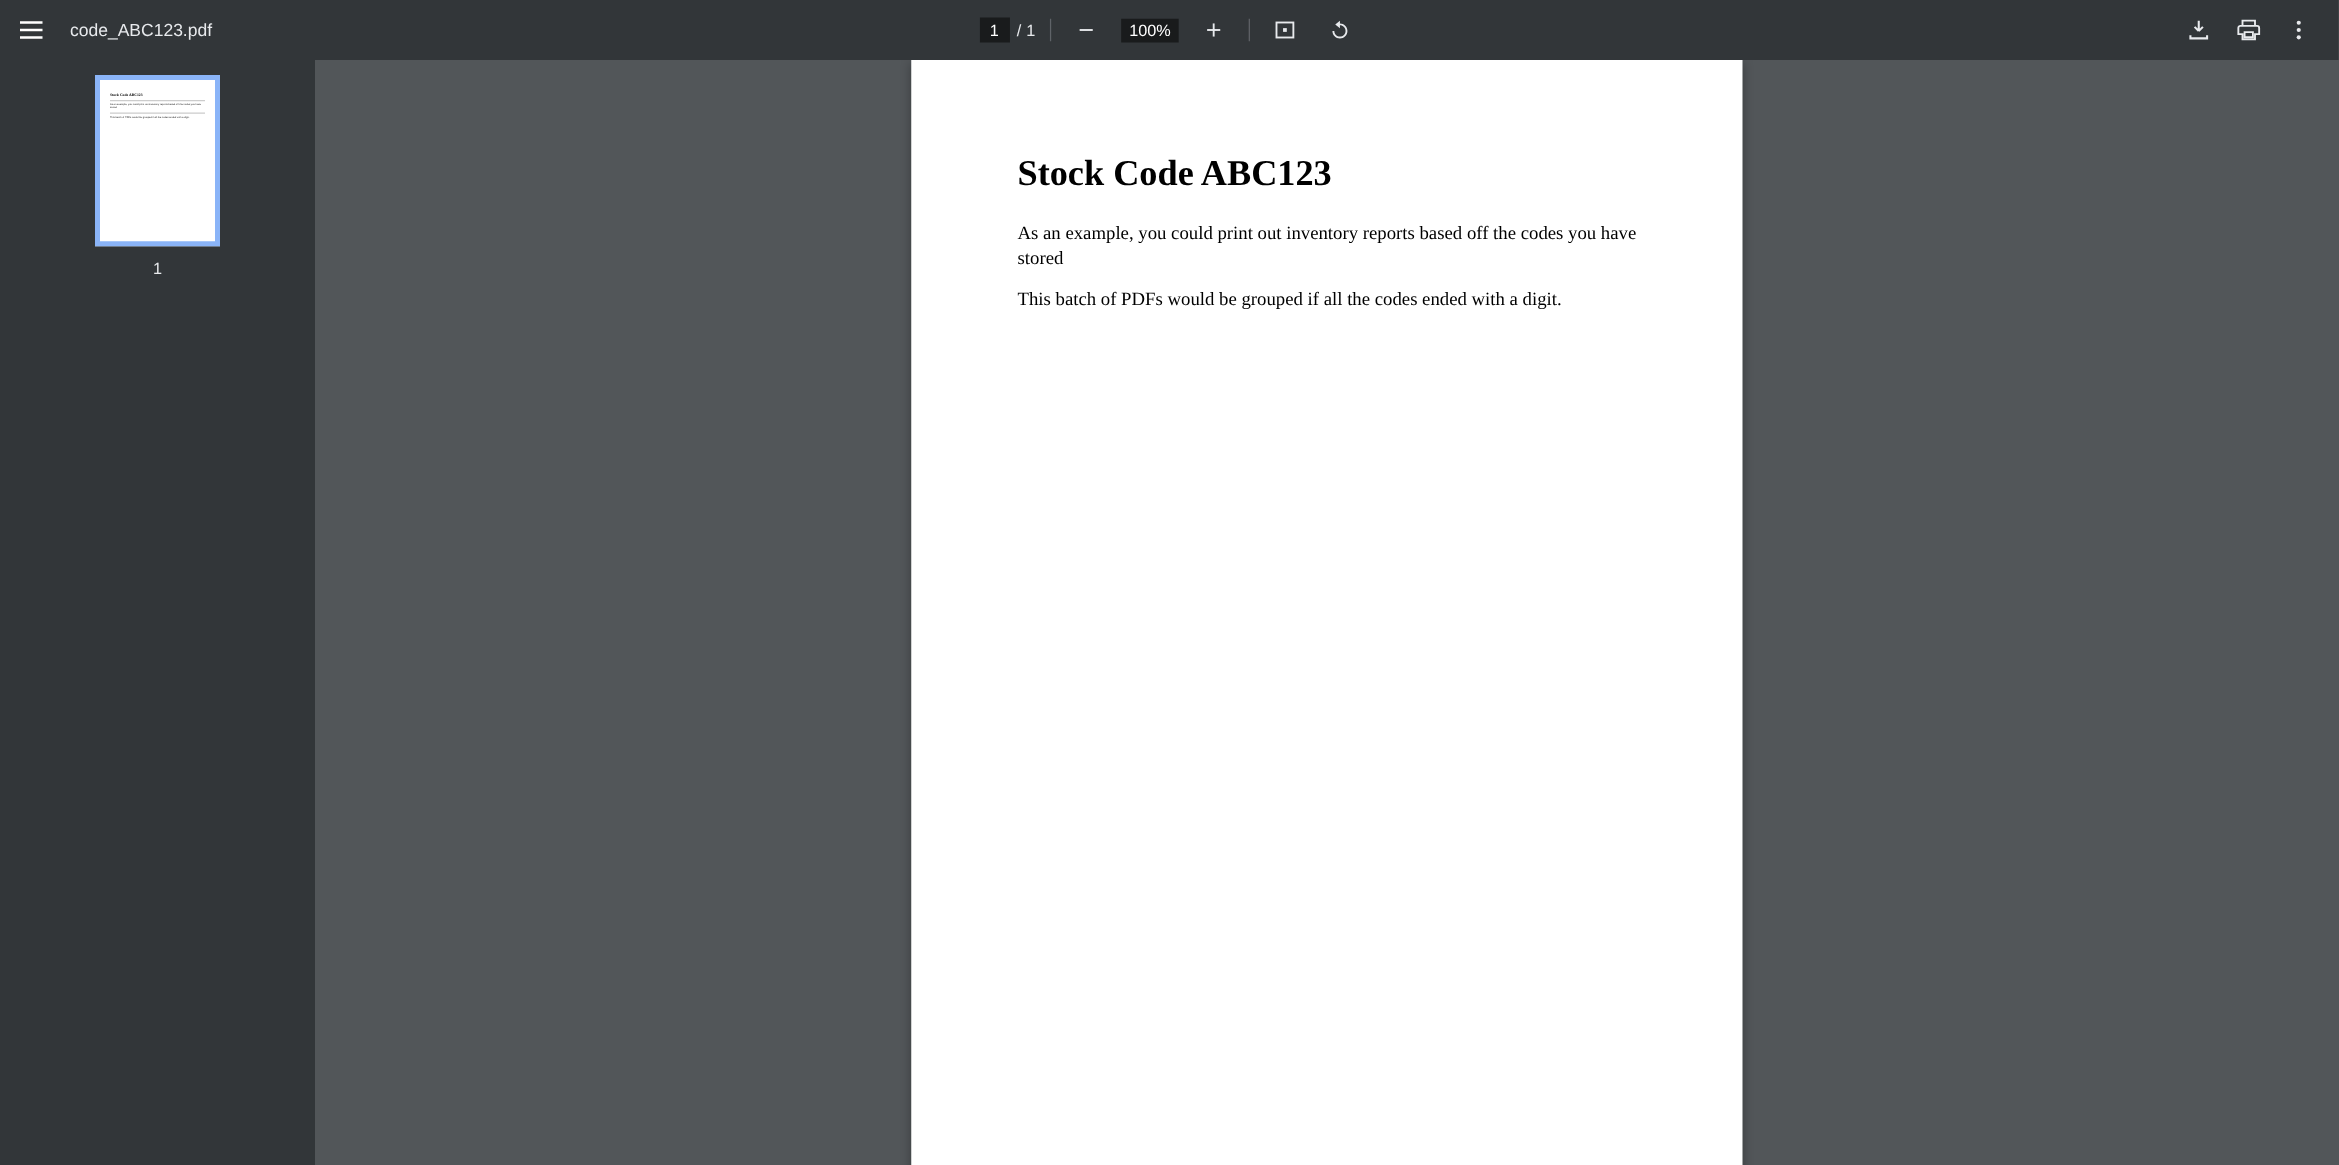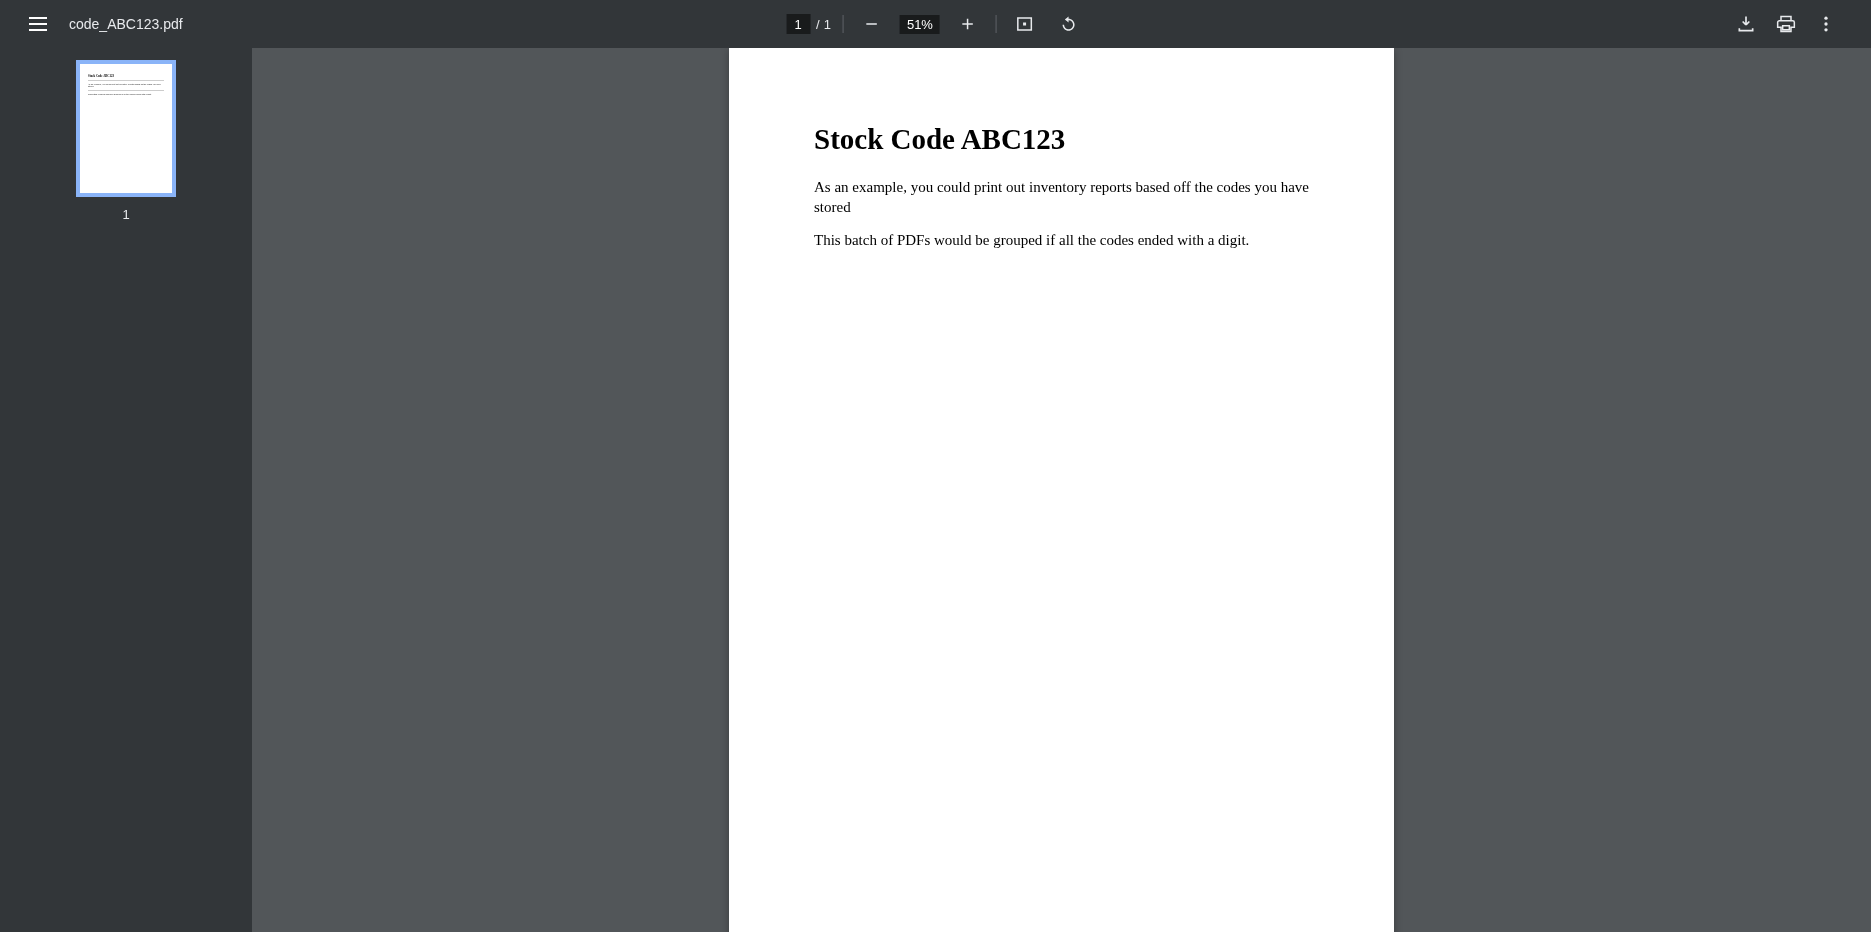--- a/index.html
+++ b/index.html
@@ -15,21 +15,21 @@
       width: 1871px;
       overflow: hidden;
       position: relative;
     }
     
     .toolbar {
       height: 48px;
       background: #323639;
       display: flex;
       align-items: center;
-      padding: 0 29px;
+      padding: 0 16px;
       color: #fff;
       position: relative;
       z-index: 10;
     }
     
     .toolbar-left {
       display: flex;
       align-items: center;
       gap: 16px;
     }
@@ -242,21 +242,21 @@
     </div>
 
     <div class="toolbar-divider"></div>
 
     <div class="icon-btn">
       <svg width="18" height="18" viewBox="0 0 24 24">
         <rect x="5" y="11" width="14" height="2"></rect>
       </svg>
     </div>
 
-    <span class="zoom-display">51%</span>
+    <span class="zoom-display">100%</span>
 
     <div class="icon-btn">
       <svg width="18" height="18" viewBox="0 0 24 24">
         <rect x="5" y="11" width="14" height="2"></rect>
         <rect x="11" y="5" width="2" height="14"></rect>
       </svg>
     </div>
 
     <div class="toolbar-divider"></div>
 

